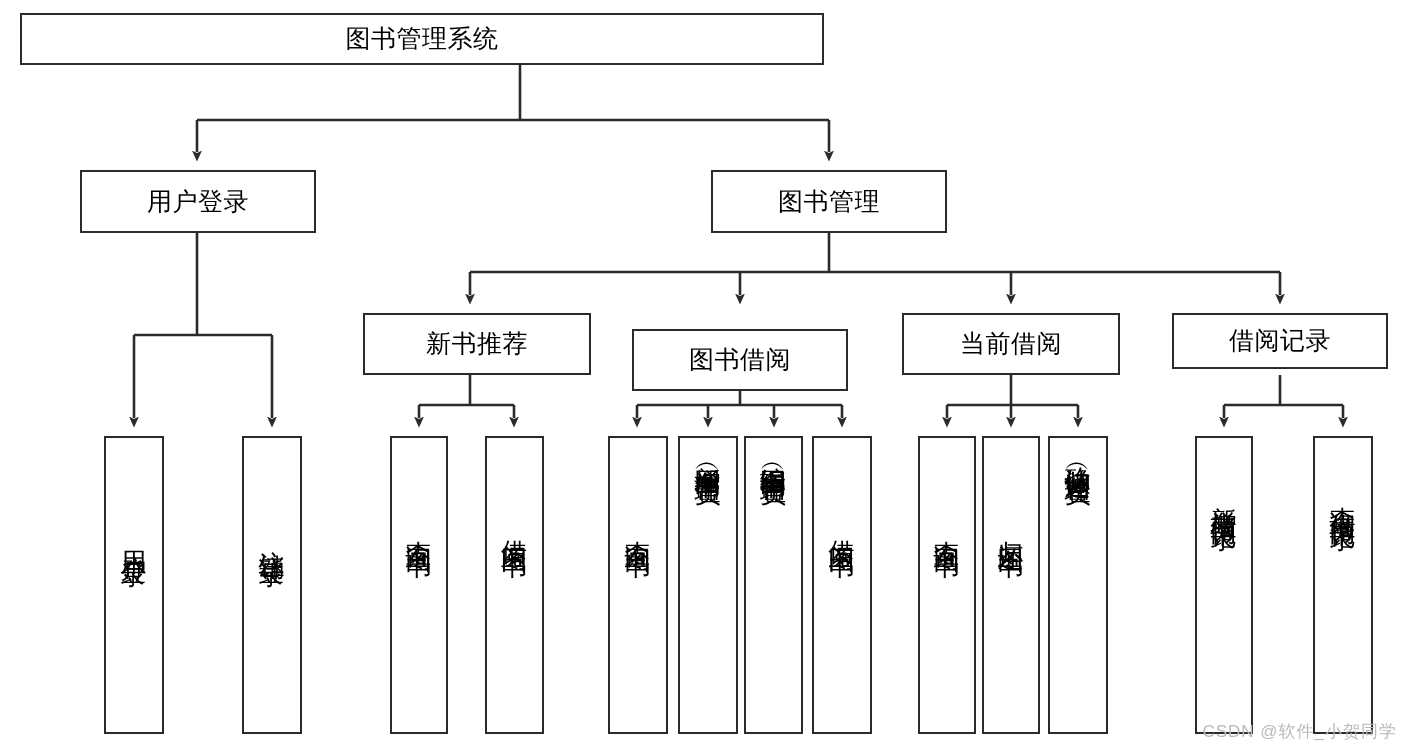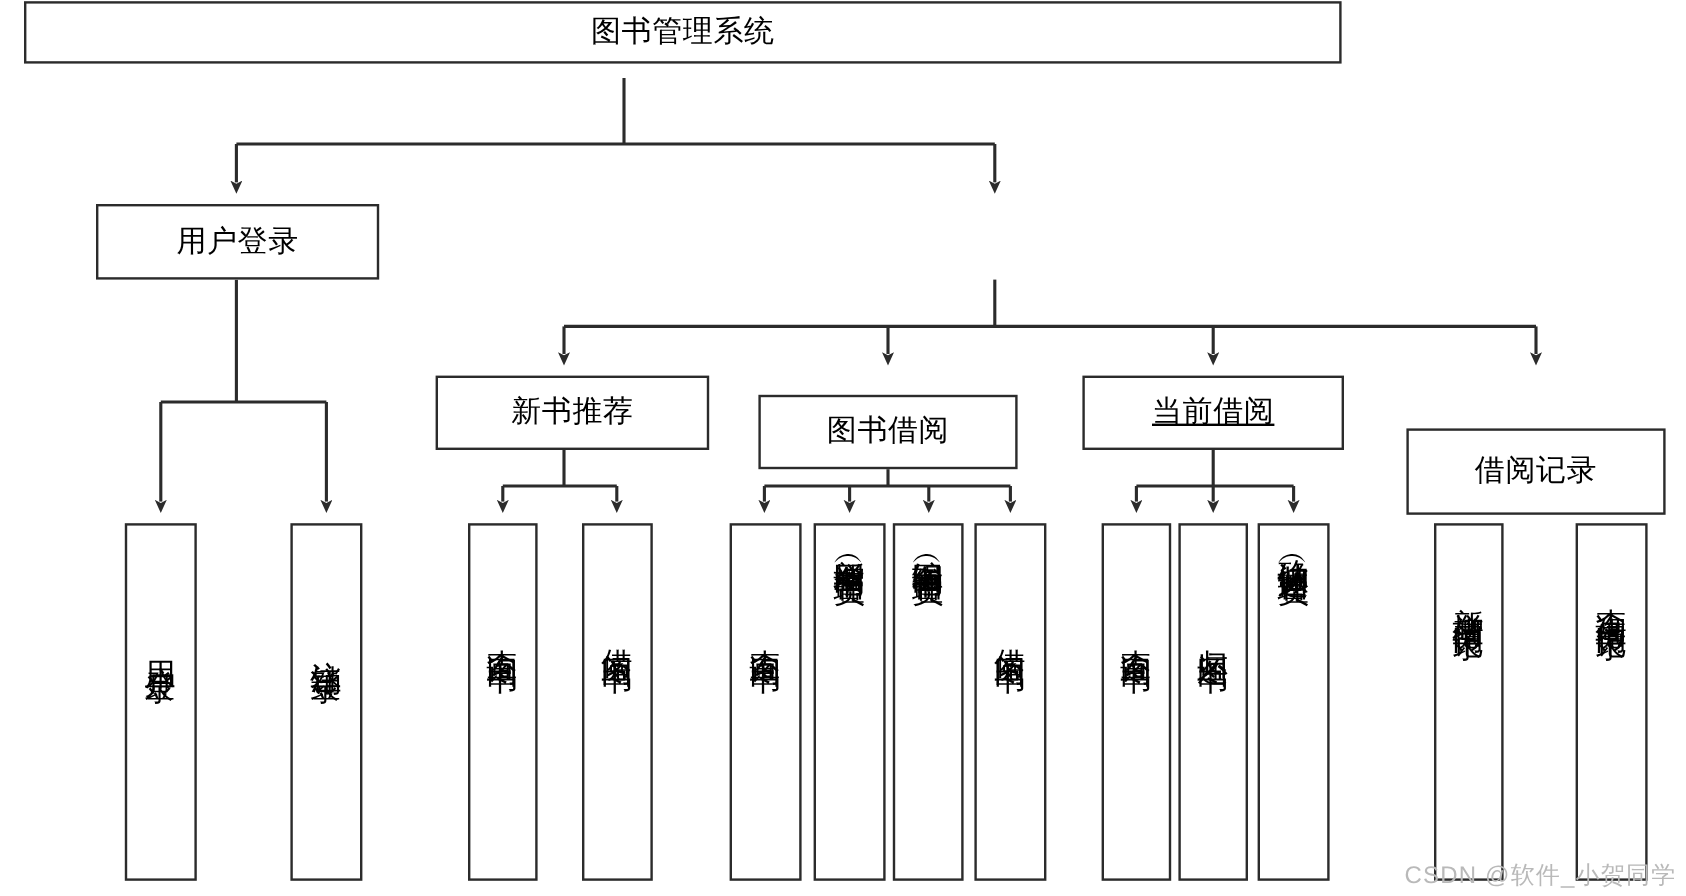--- a/index.html
+++ b/index.html
@@ -48,21 +48,21 @@
     text-orientation:upright;
     line-height:1;
     letter-spacing:4px;
     display:block;
     margin:0 auto;
   }
   #watermark{
     position:absolute;
     right:8px;
     bottom:4px;
-    font-size:20px;
+    font-size:17px;
     color:#b9b9b9;
     letter-spacing:1px;
     z-index:5;
     white-space:nowrap;
   }
 </style>
 </head>
 <body>
 
 <div id="canvas">
@@ -111,42 +111,45 @@
       <path d="M1078,405 L1078,418" marker-end="url(#arrow)"></path>
 
       <path d="M1280,375 L1280,405"></path>
       <path d="M1224,405 L1343,405"></path>
       <path d="M1224,405 L1224,418" marker-end="url(#arrow)"></path>
       <path d="M1343,405 L1343,418" marker-end="url(#arrow)"></path>
 
     </g>
   </svg>
 
-  <div class="node horiz" style="left:20px;top:1px;width:1098px;height:52px;">
+  <div class="node horiz" style="left:20px;top:13px;width:804px;height:52px;">
     <span>图书管理系统</span>
   </div>
 
   <div class="node horiz" style="left:80px;top:170px;width:236px;height:63px;">
     <span>用户登录</span>
   </div>
 
+  <div class="node horiz" style="left:711px;top:170px;width:236px;height:63px;">
+    <span>图书管理</span>
+  </div>
 
   <div class="node horiz" style="left:363px;top:313px;width:228px;height:62px;">
     <span>新书推荐</span>
   </div>
 
   <div class="node horiz" style="left:632px;top:313px;width:216px;height:62px;margin-top:16px;">
     <span>图书借阅</span>
   </div>
 
-  <div class="node horiz" style="left:902px;top:313px;width:218px;height:62px;text-decoration:underline;">
+  <div class="node horiz" style="left:902px;top:313px;width:218px;height:62px;">
     <span>当前借阅</span>
   </div>
 
-  <div class="node horiz" style="left:1172px;top:313px;width:216px;height:72px;margin-top:44px;">
+  <div class="node horiz" style="left:1172px;top:313px;width:216px;height:56px;">
     <span>借阅记录</span>
   </div>
 
   <div class="node vert" style="left:104px;top:436px;width:60px;height:298px;">
     <span class="vtext" style="margin-top:86px;font-size:26px;">用户登录</span>
   </div>
 
   <div class="node vert" style="left:242px;top:436px;width:60px;height:298px;">
     <span class="vtext" style="margin-top:86px;font-size:26px;">注销登录</span>
   </div>

